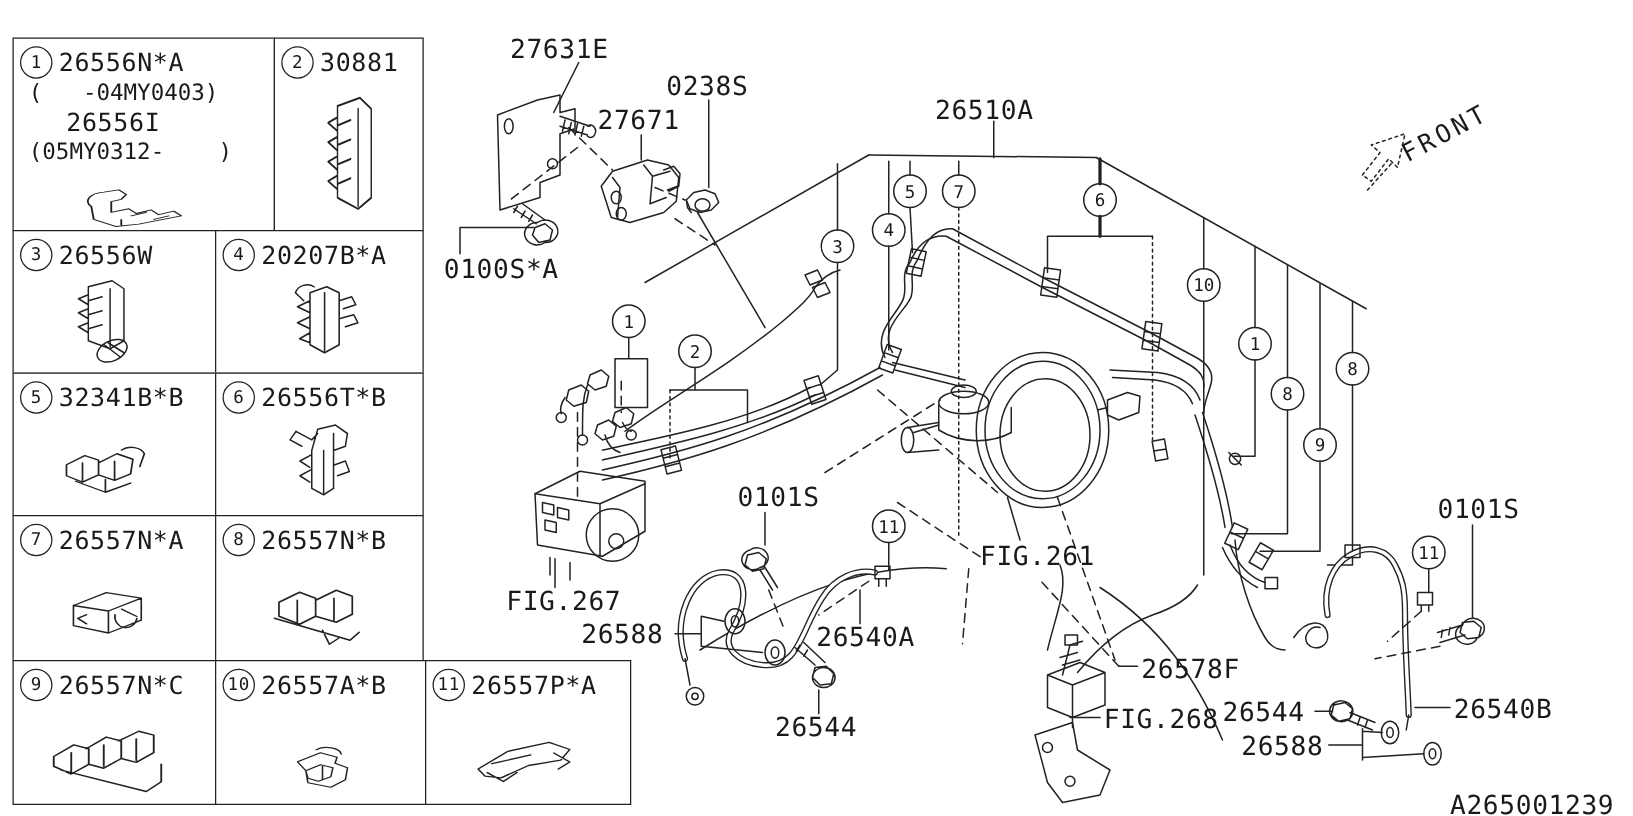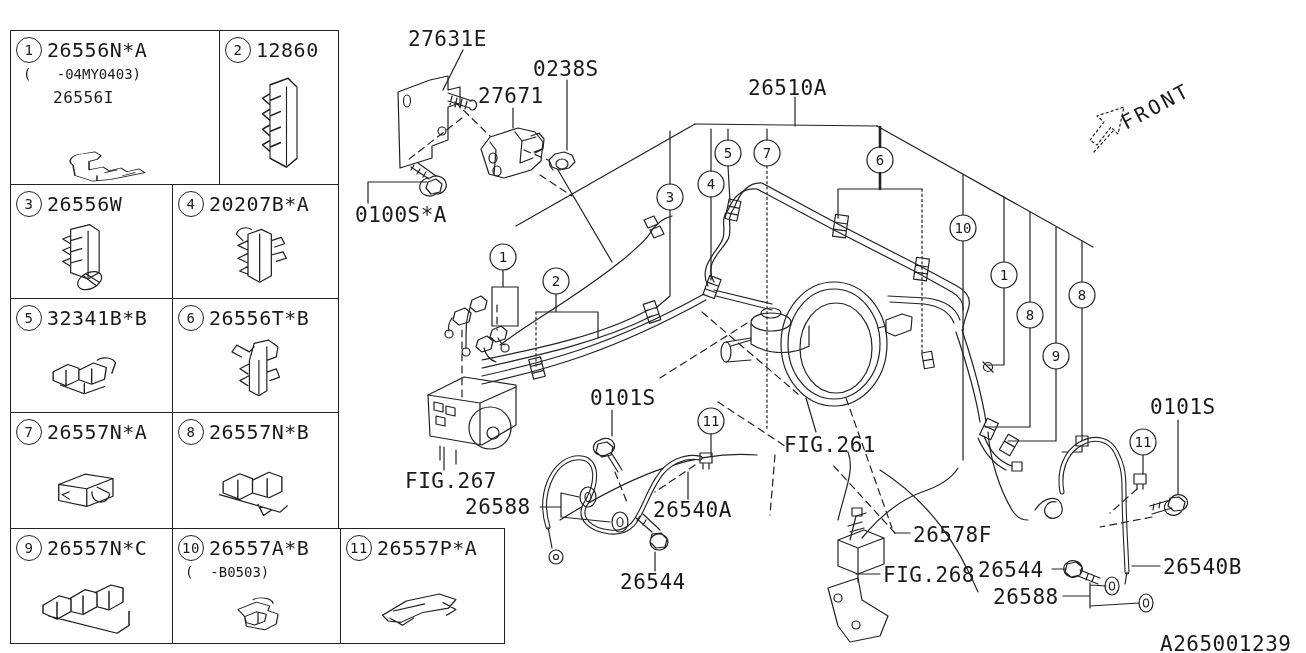--- a/index.html
+++ b/index.html
@@ -4,22 +4,22 @@
 <style>
   html,body{margin:0;padding:0;background:#fff;}
   body{width:1306px;height:653px;position:relative;overflow:hidden;
        font-family:"DejaVu Sans Mono",monospace;color:#1a1a1a;}
   .stage{position:absolute;left:0;top:0;width:1306px;height:653px;}
   .cell{position:absolute;border:1.4px solid #222;box-sizing:border-box;background:#fff;}
   .ph{display:flex;align-items:center;gap:5px;padding:6px 2px 0 5px;font-size:20px;
       letter-spacing:.5px;white-space:pre;}
   .cn{flex:0 0 auto;width:24px;height:24px;border:1.5px solid #222;border-radius:50%;
       display:inline-flex;align-items:center;justify-content:center;font-size:14px;}
-  .sub{font-size:14px;white-space:pre;padding-left:12px;line-height:23px;}
-  .code2{font-size:16px;white-space:pre;padding-left:42px;line-height:24px;letter-spacing:.5px;}
+  .sub{font-size:18px;white-space:pre;padding-left:12px;line-height:23px;}
+  .code2{font-size:20px;white-space:pre;padding-left:42px;line-height:24px;letter-spacing:.5px;}
   .psk{position:absolute;}
   .psk path,.psk ellipse{stroke:#222;fill:none;stroke-width:1.5;stroke-linejoin:round;stroke-linecap:round;}
   svg.main{position:absolute;left:0;top:0;}
   svg.main path,svg.main line,svg.main circle,svg.main ellipse,svg.main polyline
     {stroke:#222;fill:none;stroke-width:1.2;stroke-linejoin:round;stroke-linecap:round;}
   svg.main text{fill:#1a1a1a;font-family:"DejaVu Sans Mono",monospace;font-size:21px;
     letter-spacing:.5px;stroke:none;}
   svg.main text.cnum{font-size:14px;text-anchor:middle;letter-spacing:0;}
   svg.main .hose{stroke-width:5;}
   svg.main .hosein{stroke:#fff;stroke-width:2.8;}
@@ -33,28 +33,29 @@
 <div class="stage">
 
   <div>
 
     <div class="cell" style="left:10px;top:30px;width:210px;height:155px">
       <div class="ph">
         <span class="cn">1</span><span>26556N*A</span>
       </div>
       <div class="sub">(   -04MY0403)</div>
       <div class="code2">26556I</div>
+      <div class="sub">(05MY0312-    )</div>
       <svg class="psk" style="left:48px;top:118px" width="120" height="36" viewBox="0 0 120 76" preserveAspectRatio="none">
         <path d="M14,34 C8,26 12,12 24,10 L36,6 L42,14 L38,22 L30,26 L30,44 L44,38 L50,46 L62,40 L68,48 L80,42 L86,50 L52,64 L34,68 L16,56 Z M30,26 L30,44 M46,50 L58,44 M64,56 L76,50 M38,56 L38,66"></path>
       </svg>
     </div>
 
     <div class="cell" style="left:219px;top:30px;width:120px;height:155px">
       <div class="ph">
-        <span class="cn">2</span><span>12860</span>
+        <span class="cn">2</span><span>30881</span>
       </div>
       <svg class="psk" style="left:20px;top:45px" width="90" height="100" viewBox="0 0 120 90" preserveAspectRatio="none">
         <path d="M40,8 L64,2 L76,10 L76,74 L62,82 L40,74 Z M62,10 L62,80 M40,8 L40,74 M40,16 L30,20 L40,26 M40,30 L30,34 L40,40 M40,44 L30,48 L40,54 M40,58 L30,62 L40,68 M40,22 L54,18 M40,36 L54,32 M40,50 L54,46 M40,64 L54,60"></path>
       </svg>
     </div>
 
     <div class="cell" style="left:10px;top:184px;width:163px;height:115px">
       <div class="ph">
         <span class="cn">3</span><span>26556W</span>
       </div>
@@ -116,21 +117,20 @@
       </div>
       <svg class="psk" style="left:18px;top:42px" width="120" height="70" viewBox="0 0 120 90" preserveAspectRatio="none">
         <path d="M14,44 L30,32 L42,36 L42,52 L28,62 L14,54 Z M28,40 L28,60 M40,36 L56,24 L68,28 L68,46 L54,56 L42,52 M54,32 L54,54 M66,28 L82,18 L94,22 L94,40 L80,50 L68,46 M80,26 L80,48 M20,58 L88,80 L100,70 L100,52"></path>
       </svg>
     </div>
 
     <div class="cell" style="left:172px;top:528px;width:169px;height:116px">
       <div class="ph">
         <span class="cn">10</span><span>26557A*B</span>
       </div>
-      <div class="sub">(  -B0503)</div>
       <svg class="psk" style="left:35px;top:60px" width="100" height="54" viewBox="0 0 120 90" preserveAspectRatio="none">
         <path d="M36,34 L58,22 L74,28 L72,36 L84,42 L82,58 L68,68 L46,62 L44,46 Z M44,46 L58,38 L70,42 L68,54 L56,60 L46,56 Z M54,18 A14,10 0 0,1 78,24 M60,40 L60,58"></path>
       </svg>
     </div>
 
     <div class="cell" style="left:340px;top:528px;width:165px;height:116px">
       <div class="ph">
         <span class="cn">11</span><span>26557P*A</span>
       </div>
       <svg class="psk" style="left:25px;top:45px" width="110" height="64" viewBox="0 0 120 90" preserveAspectRatio="none">

